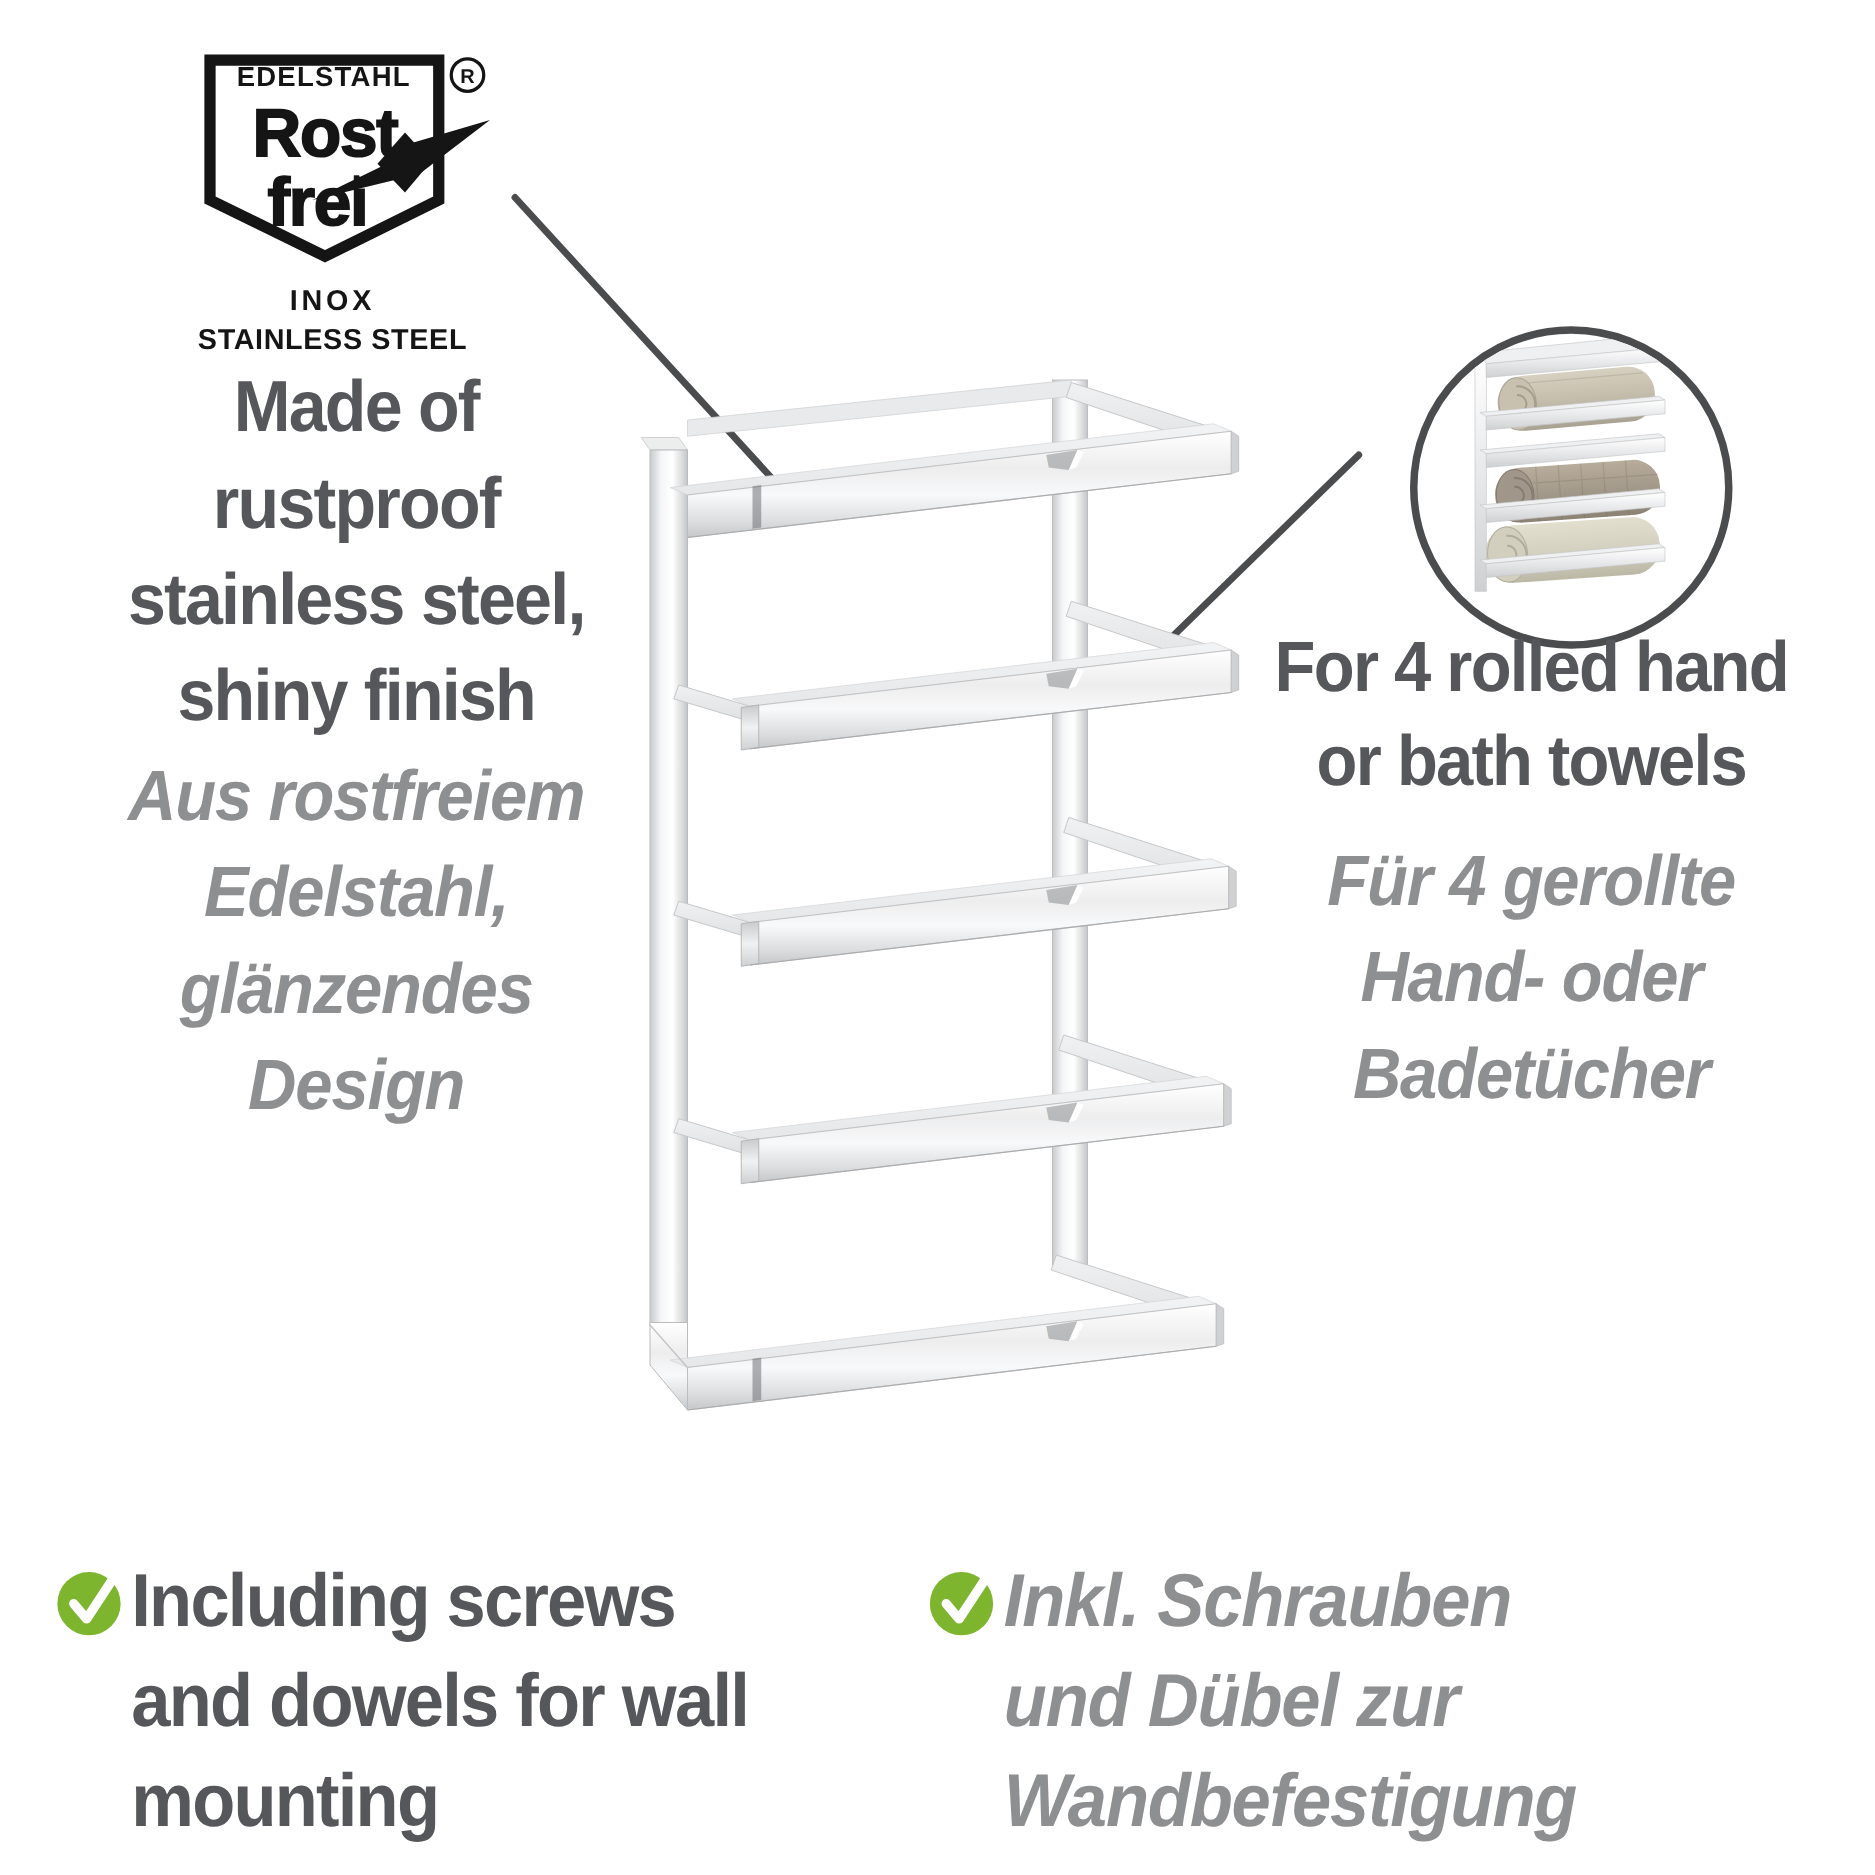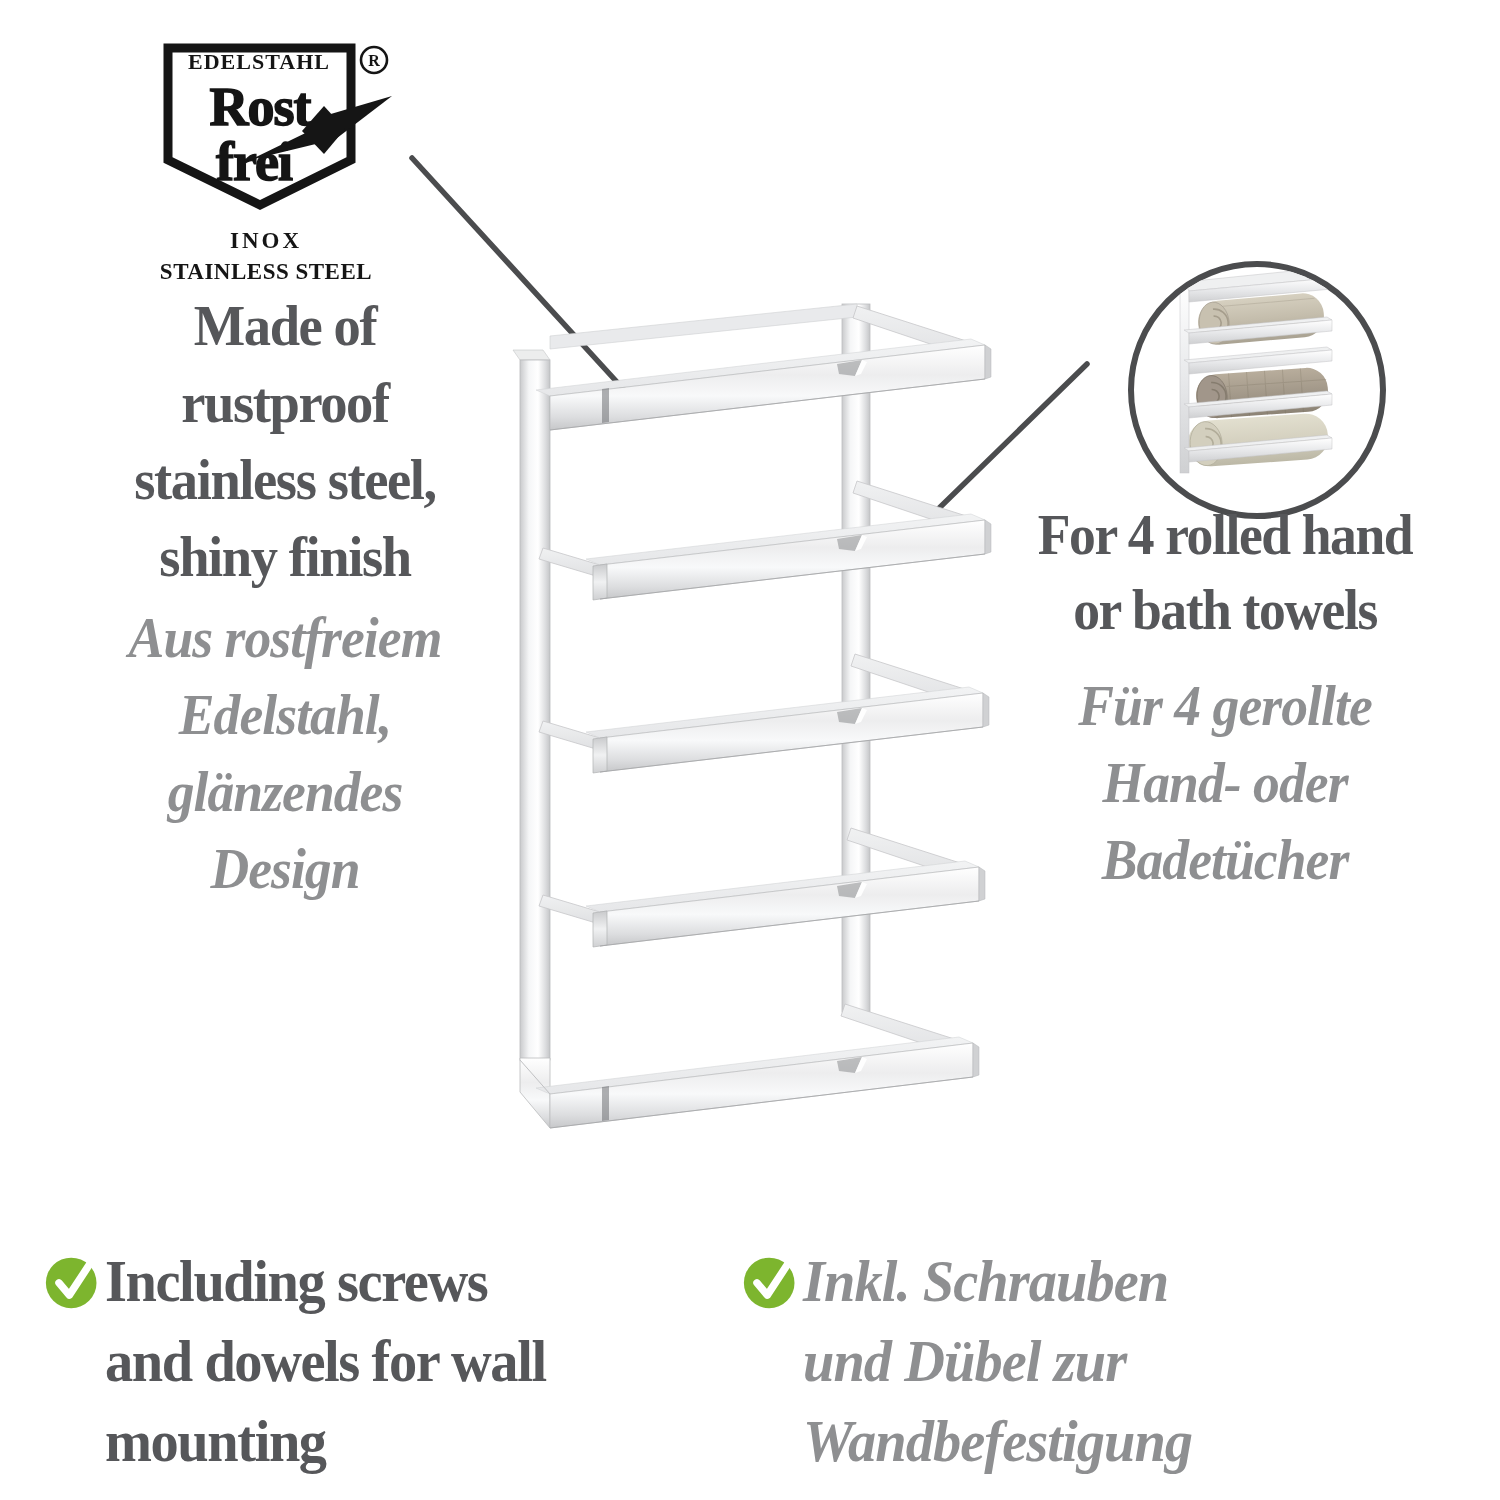--- a/index.html
+++ b/index.html
@@ -1,17 +1,17 @@
 <!DOCTYPE html>
 <html><head>
 <meta charset="utf-8">
 <style>
   html,body{margin:0;padding:0;background:#ffffff;}
   .canvas{position:relative;width:1500px;height:1500px;background:#ffffff;overflow:hidden;
-          font-family:Liberation Serif, serif;}
+          font-family:Liberation Sans, sans-serif;}
   .txt{position:absolute;}
   .txt span{display:block;}
   .en{color:#56575a;font-weight:bold;}
   .de{color:#8e8f91;font-weight:bold;font-style:italic;}
   .left-en{left:20px;top:287px;width:530px;text-align:center;font-size:58px;line-height:77px;
            letter-spacing:-1.5px;transform:scaleX(.94);transform-origin:center top;}
   .left-de{left:20px;top:599px;width:530px;text-align:center;font-size:57px;line-height:77px;
            letter-spacing:-1px;transform:scaleX(.94);transform-origin:center top;}
   .right-en{left:960px;top:497px;width:530px;text-align:center;font-size:57px;line-height:75px;
            letter-spacing:-1.5px;transform:scaleX(.94);transform-origin:center top;}

